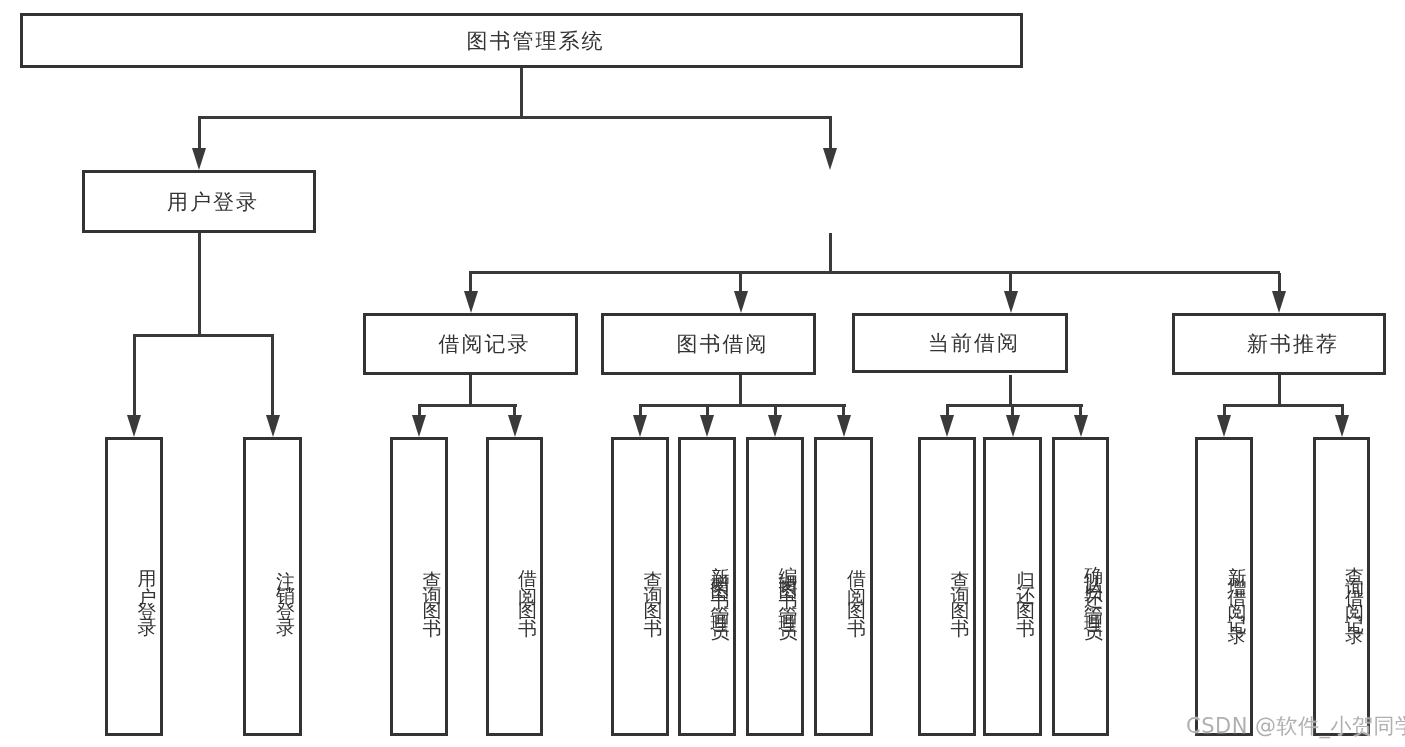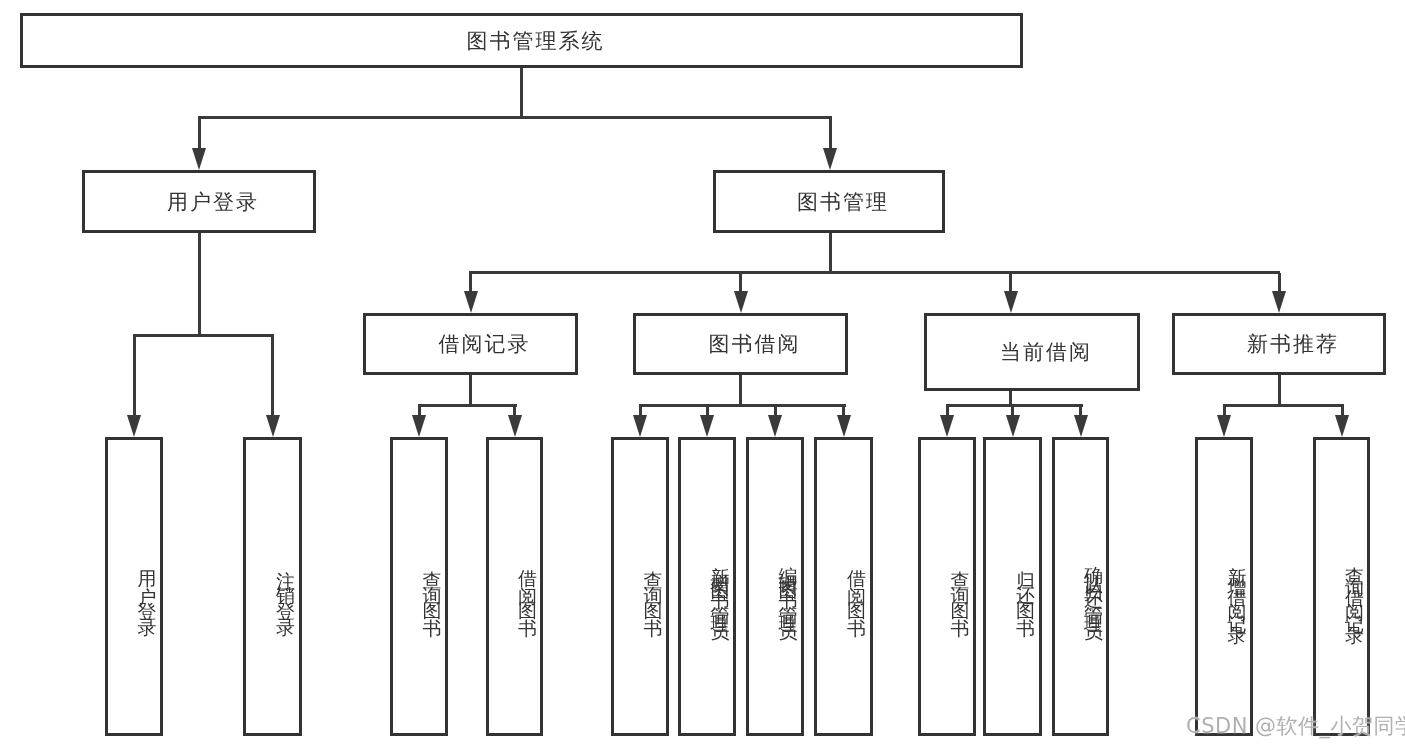--- a/index.html
+++ b/index.html
@@ -47,31 +47,28 @@
 
 <div id="canvas">
 
   <div class="box" style="left:20px;top:13px;width:1003px;height:55px">
     <span class="hlabel">图书管理系统</span>
   </div>
 
   <div class="box" style="left:82px;top:170px;width:234px;height:63px">
     <span class="hlabel">用户登录</span>
   </div>
-  <div class="box" style="left:713px;top:170px;width:232px;height:63px">
-    <span class="hlabel">图书管理</span>
-  </div>
 
   <div class="box" style="left:363px;top:313px;width:215px;height:62px">
     <span class="hlabel">借阅记录</span>
   </div>
-  <div class="box" style="left:633px;top:313px;width:215px;height:62px">
+  <div class="box" style="left:601px;top:313px;width:215px;height:62px">
     <span class="hlabel">图书借阅</span>
   </div>
-  <div class="box" style="left:924px;top:313px;width:216px;height:78px">
+  <div class="box" style="left:852px;top:313px;width:216px;height:60px">
     <span class="hlabel">当前借阅</span>
   </div>
   <div class="box" style="left:1172px;top:313px;width:214px;height:62px">
     <span class="hlabel">新书推荐</span>
   </div>
 
   <div class="box" style="left:105px;top:437px;width:58px;height:299px">
     <span class="vlabel ls16">用户登录</span>
   </div>
   <div class="box" style="left:243px;top:437px;width:59px;height:299px">

